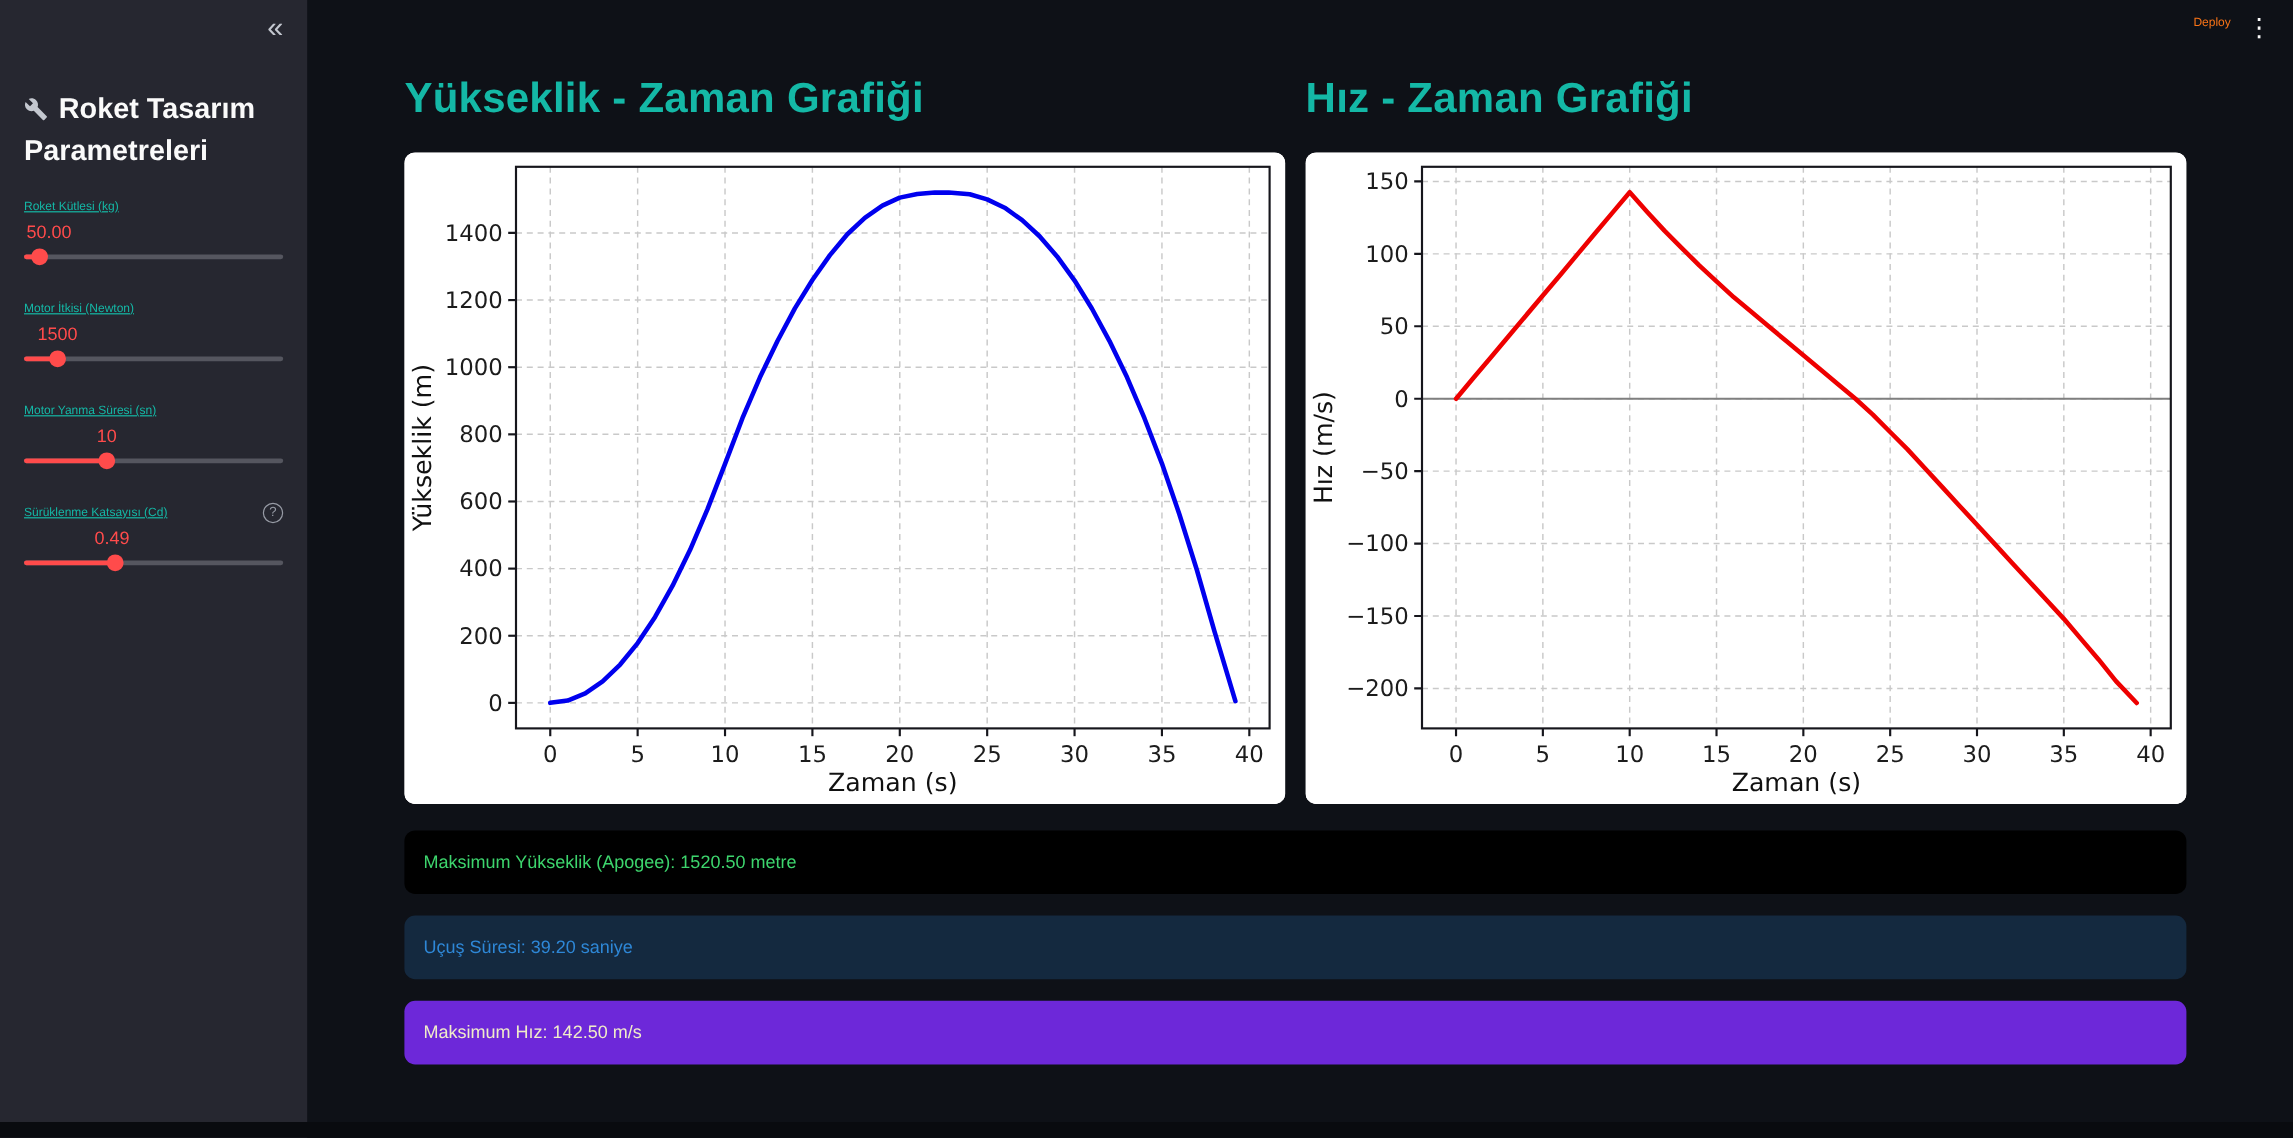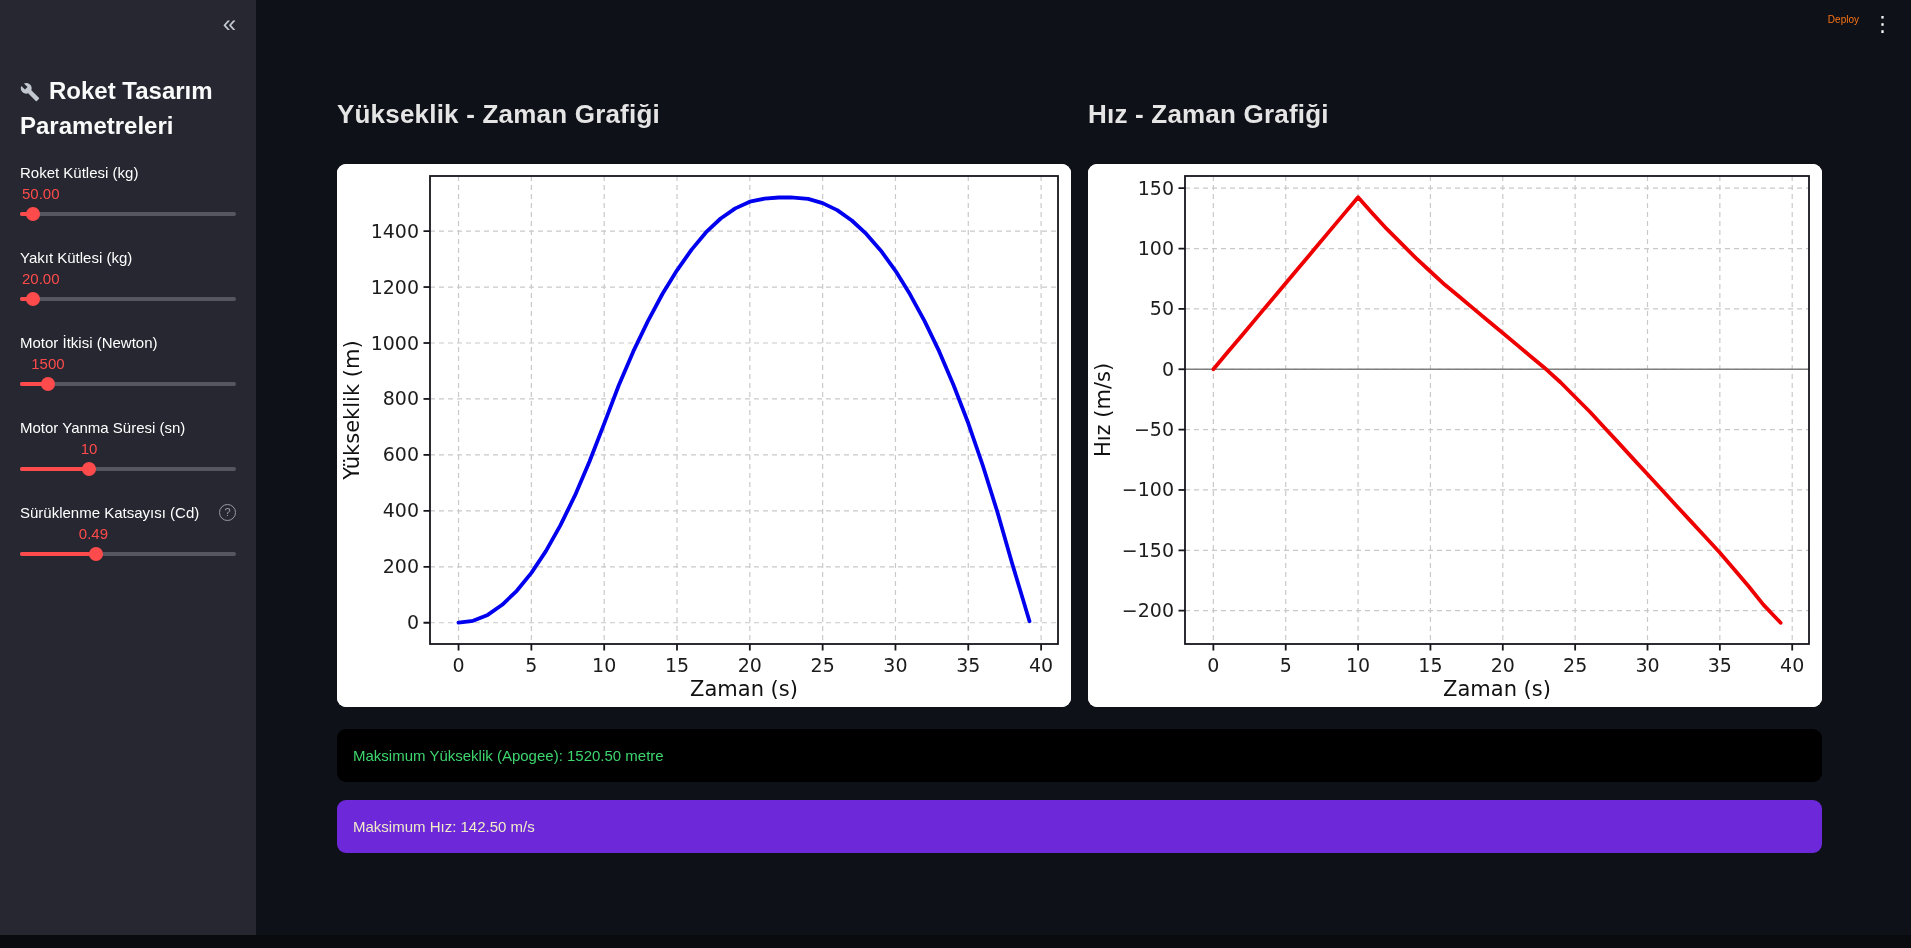--- a/index.html
+++ b/index.html
@@ -14,36 +14,36 @@
 
   
   .sidebar { position:absolute; left:0; top:0; width:256px; height:948px; background:#262730; z-index:4;
              padding:0 20px; }
   .collapse-btn { position:absolute; top:10px; right:20px; font-size:24px; color:#c3c7cf; cursor:pointer; }
   .sb-title { margin-top:75px; font-size:24px; font-weight:bold; line-height:1.35; color:#fafafa; }
   .sb-title .wrench { display:inline-block; vertical-align:-3px; margin-right:9px; }
   .sliders { margin-top:20px; }
   .slider-group { margin-bottom:23px; height:62px; position:relative; }
   .slider-label-row { display:flex; justify-content:space-between; align-items:center; height:19px; }
-  .slider-label { font-size:15px; color:#ffffff; }
+  .slider-label { font-size:10px; color:#14b8a6;text-decoration:underline; }
   .help-icon { width:17px; height:17px; border:1px solid #979ba5; border-radius:50%; color:#979ba5;
                font-size:11px; line-height:15px; text-align:center; cursor:pointer; flex:0 0 auto; }
   .slider-value-row { position:relative; height:20px; margin-top:2px; }
   .slider-value { position:absolute; top:1px; font-size:15px; color:#ff4b4b; white-space:nowrap; }
   .slider-track { position:relative; height:4px; border-radius:2px; background:#55565f; margin-top:8px;
                   cursor:pointer; }
   .slider-fill { position:absolute; left:0; top:0; height:4px; border-radius:2px; background:#ff4b4b; }
   .slider-thumb { position:absolute; top:-5px; width:14px; height:14px; border-radius:50%;
                   background:#ff4b4b; cursor:pointer; }
 
   
   .main { position:absolute; left:256px; top:0; width:1655px; height:948px; padding:62px 0 0 81px; }
   .charts-grid { display:grid; grid-template-columns:734px 734px; column-gap:17px; }
-  .chart-title { font-size:26px; font-weight:bold; color:#e5e5e5; height:38px; margin-bottom:27px;
-                 letter-spacing:0.2px;margin-top:37px; }
+  .chart-title { font-size:35px; font-weight:bold; color:#14b8a6; height:38px; margin-bottom:27px;
+                 letter-spacing:0.2px; }
   .chart-card { width:734px; height:543px; background:#ffffff; border-radius:9px; overflow:hidden; }
   .alerts { margin-top:22px; width:1485px; }
   .alert { height:53px; border-radius:9px; display:flex; align-items:center; padding:0 16px;
            font-size:15px; margin-bottom:18px; }
   .alert-success { background:#000000; color:#3dd56d; }
   .alert-info    { background:#14293f; color:#2e87d6; }
   .alert-warning { background:#6d28d9; color:#f0ecc9; }
 
   .footer-strip { position:absolute; left:0; bottom:0; width:100%; height:13px; background:#090b0f; z-index:6; }
 </style>
@@ -74,32 +74,20 @@
       </div>
       <div class="slider-value-row">
           <span class="slider-value" style="left: 2px;">50.00</span>
         </div>
       <div class="slider-track">
         <div class="slider-fill" style="width: 6%;"></div>
         <div class="slider-thumb" style="left: calc(6% - 7px);"></div>
       </div>
     </div>
 
-    <div class="slider-group">
-      <div class="slider-label-row">
-        <span class="slider-label">Yakıt Kütlesi (kg)</span>
-      </div>
-      <div class="slider-value-row">
-          <span class="slider-value" style="left: 2px;">20.00</span>
-        </div>
-      <div class="slider-track">
-        <div class="slider-fill" style="width: 6%;"></div>
-        <div class="slider-thumb" style="left: calc(6% - 7px);"></div>
-      </div>
-    </div>
 
     <div class="slider-group">
       <div class="slider-label-row">
         <span class="slider-label">Motor İtkisi (Newton)</span>
       </div>
       <div class="slider-value-row">
           <span class="slider-value" style="left: 11.28px;">1500</span>
         </div>
       <div class="slider-track">
         <div class="slider-fill" style="width: 13%;"></div>
@@ -261,19 +249,22 @@
           <text x="409" y="532" text-anchor="middle" font-family="&quot;DejaVu Sans&quot;, sans-serif" font-size="21" fill="#111111">Zaman (s)</text>
           <text x="0" y="0" text-anchor="middle" transform="translate(22 246) rotate(-90)" font-family="&quot;DejaVu Sans&quot;, sans-serif" font-size="21" fill="#111111">Hız (m/s)</text>
         </svg>
     </div>
   </div>
 
   <div class="alerts">
     <div class="alert alert-success">
       <span>Maksimum Yükseklik (Apogee): 1520.50 metre</span>
     </div>
+    <div class="alert alert-info">
+      <span>Uçuş Süresi: 39.20 saniye</span>
+    </div>
     <div class="alert alert-warning">
       <span>Maksimum Hız: 142.50 m/s</span>
     </div>
   </div>
 </div>
 
 <div class="footer-strip"></div>
 
 </body></html>

